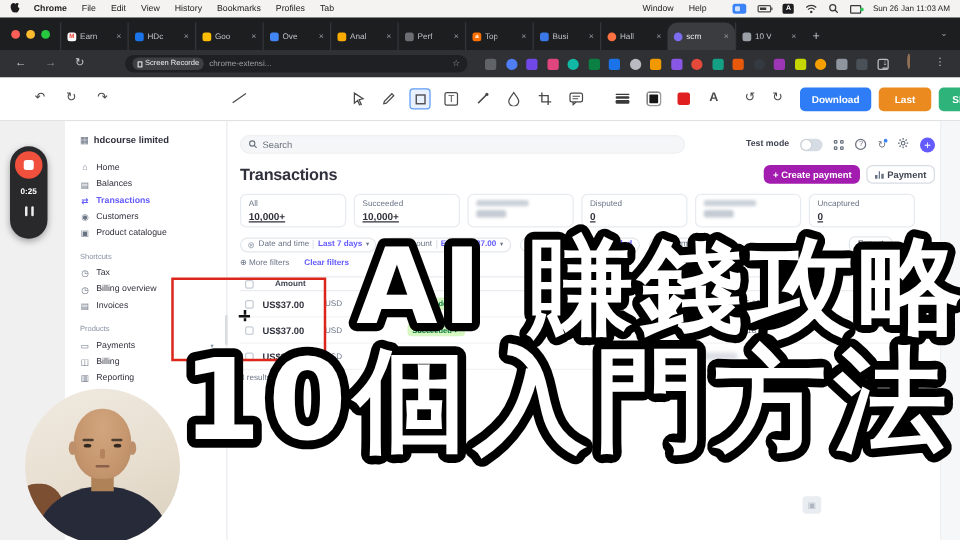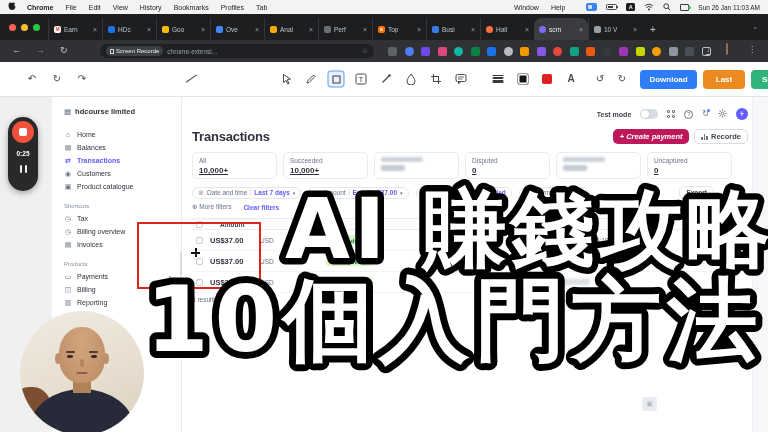--- a/index.html
+++ b/index.html
@@ -108,22 +108,22 @@
   .appsgrid i { background:transparent; border:1px solid #6b7280; border-radius:1px; }
   .helpc { width:9px; height:9px; border:1px solid #6b7280; border-radius:50%; font-size:6px;
            color:#6b7280; display:flex; align-items:center; justify-content:center; }
   .ndot:after { content:""; position:absolute; right:-1px; top:-1px; width:3px; height:3px;
                 background:#3b82f6; border-radius:50%; }
   .pluscirc { width:12px; height:12px; background:#635bff; border-radius:50%; color:#fff; font-size:9px;
               display:flex; align-items:center; justify-content:center; }
 
   .hrow { display:flex; align-items:center; margin-top:9px; }
   .h1 { font-size:13px; font-weight:bold; color:#30313d; letter-spacing:-0.2px; }
-  .createbtn { margin-left:auto; height:15px; background:#be185d; color:#fff; border-radius:5px;
-               font-size:7.5px; font-weight:bold; display:flex; align-items:center; padding:0 7px; gap:2px;font-style:italic; }
+  .createbtn { margin-left:auto; height:15px; background:#a21caf; color:#fff; border-radius:5px;
+               font-size:7.5px; font-weight:bold; display:flex; align-items:center; padding:0 7px; gap:2px; }
   .analysebtn { margin-left:5px; height:15px; background:#fff; border:1px solid #d8dce3; color:#414552;
                 border-radius:5px; font-size:7.5px; font-weight:bold; display:flex; align-items:center;
                 padding:0 6px; gap:3px; }
   .bars { display:flex; align-items:flex-end; gap:1px; height:7px; }
   .bars i { width:1.5px; background:#697386; }
 
   .cards { display:flex; gap:6px; margin-top:8px; }
   .card { width:85px; height:27px; border:1px solid #e8ebf0; border-radius:5px; padding:4px 6px; }
   .card .cl { font-size:6.5px; color:#697386; }
   .card .cv { font-size:8px; font-weight:bold; color:#30313d; margin-top:2px;text-decoration:underline; }
@@ -476,20 +476,27 @@
             <span class="sic">▥</span>
             <span>Reporting</span>
             <span class="chev">▾</span>
           </div>
         </div>
     </div>
     <div class="thumbbar"></div>
 
     <div class="content">
       <div class="toprow">
+        <div class="search">
+          <svg width="7" height="7" viewBox="0 0 8 8">
+              <circle cx="3.2" cy="3.2" r="2.4" stroke="#69707d" stroke-width="1" fill="none"></circle>
+              <line x1="5" y1="5" x2="7.2" y2="7.2" stroke="#69707d" stroke-width="1"></line>
+            </svg>
+          <span>Search</span>
+        </div>
         <div class="topicons">
           <span class="tmlabel">Test mode</span>
           <span class="toggle">
               <span class="knob"></span>
             </span>
           <span class="appsgrid">
               <i></i>
               <i></i>
               <i></i>
               <i></i>
@@ -517,21 +524,21 @@
 
       <div class="hrow">
         <span class="h1">Transactions</span>
         <span class="createbtn">+ Create payment</span>
         <span class="analysebtn">
           <span class="bars">
               <i style="height:3px"></i>
               <i style="height:6px"></i>
               <i style="height:4.5px"></i>
             </span>
-          <span>Recorde</span>
+          <span>Payment</span>
         </span>
       </div>
 
       <div class="cards" id="cards">
           <div class="card">
             <div class="cl">All</div>
             <div class="cv">10,000+</div>
           </div>
           <div class="card">
             <div class="cl">Succeeded</div>

